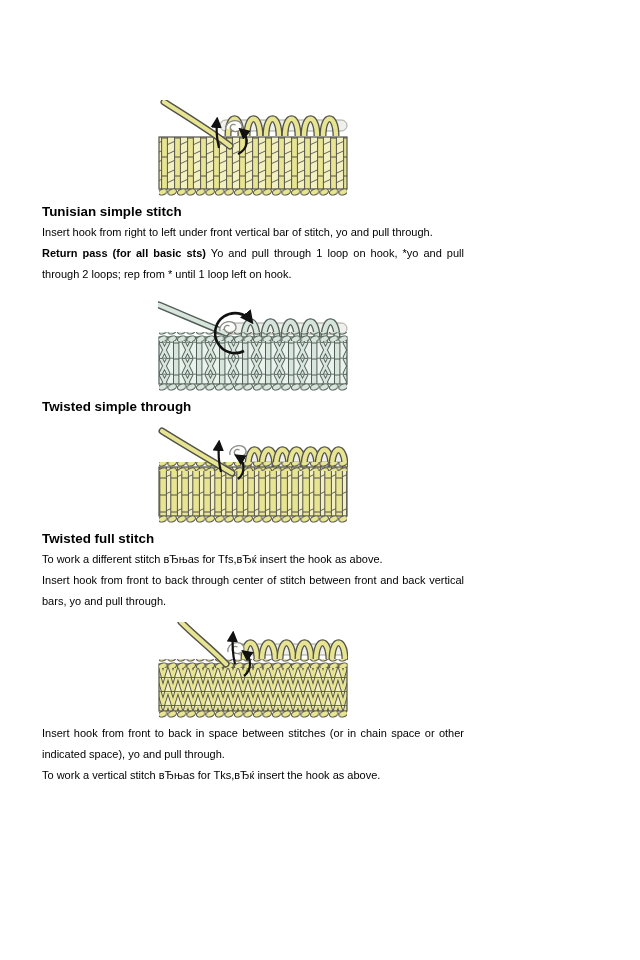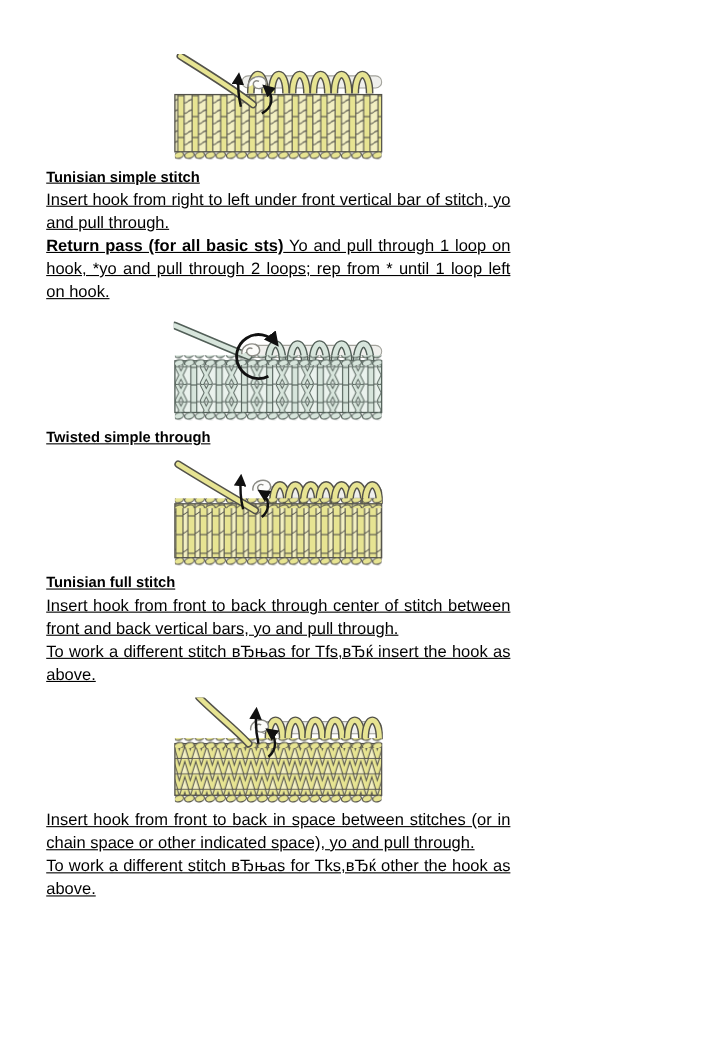--- a/index.html
+++ b/index.html
@@ -6,37 +6,36 @@
   body{
     width:640px;height:960px;
     font-family:"Liberation Sans","DejaVu Sans",sans-serif;
     color:#000;
     position:relative;
     overflow:hidden;
   }
   .page{
     box-sizing:border-box;
     width:506px;height:960px;
-    padding:49px 42px 0 42px;
-    text-decoration:underline;
+    padding:100px 42px 0 42px;
   }
   .section{margin-bottom:10px;}
   .illus{
     display:block;
     margin:0 auto 4px auto;
     width:190px;height:97px;
   }
   h3.stitch-title{
     margin:0;padding:0;
     font-size:13.4px;line-height:21px;
     font-weight:bold;
   }
   p.para{
     margin:0;padding:0;
-    font-size:15px;line-height:21px;
+    font-size:11px;line-height:21px;
     text-align:justify;
   }
   p.para b{font-weight:bold;}
   .defs-holder{position:absolute;width:0;height:0;overflow:hidden;}
 </style>
 </head>
 <body>
 
 <svg class="defs-holder" aria-hidden="true">
   <defs>
@@ -160,23 +159,23 @@
       <rect x="1" y="35" width="188" height="9" fill="url(#patChainY)"></rect>
       <rect x="1" y="88.5" width="188" height="7.5" fill="url(#patChainY)"></rect>
       <g>
         <path d="M4,4 C28,19 52,33 74,46" stroke="#53524a" stroke-width="7" fill="none" stroke-linecap="round"></path>
         <path d="M4,4 C28,19 52,33 74,46" stroke="#e7e492" stroke-width="4.2" fill="none" stroke-linecap="round"></path>
       </g>
       <use href="#curl" x="72" y="22"></use>
       <path d="M63,45 C61,37 60,27 61,16" stroke="#111111" stroke-width="2.2" fill="none" marker-end="url(#ah)"></path>
       <path d="M80,52 C88,46 87,34 79,29" stroke="#111111" stroke-width="2.2" fill="none" marker-end="url(#ah)"></path>
     </svg>
-    <h3 class="stitch-title">Tunisian full stitch</h3>
+    <h3 class="stitch-title">Twisted full stitch</h3>
+    <p class="para"><b></b><span>To work a different stitch вЂњas for Tfs,вЂќ insert the hook as above.</span></p>
     <p class="para"><b></b><span>Insert hook from front to back through center of stitch between front and back vertical bars, yo and pull through.</span></p>
-    <p class="para"><b></b><span>To work a different stitch вЂњas for Tfs,вЂќ insert the hook as above.</span></p>
   </div>
 
   <div class="section">
     <svg class="illus" viewBox="0 0 190 97">
       <rect x="78" y="22" width="111" height="11" rx="5.5" fill="#efefec" stroke="#a3a39c"></rect>
       <g>
         <use href="#loopY" x="86" y="12"></use>
           <use href="#loopY" x="104" y="12"></use>
         <use href="#loopY" x="122" y="12"></use>
           <use href="#loopY" x="140" y="12"></use>
@@ -188,16 +187,16 @@
       <rect x="1" y="88.5" width="188" height="7.5" fill="url(#patChainY)"></rect>
       <g>
         <path d="M23,0 C38,15 55,28 68,42" stroke="#53524a" stroke-width="7" fill="none" stroke-linecap="round"></path>
         <path d="M23,0 C38,15 55,28 68,42" stroke="#e7e492" stroke-width="4.2" fill="none" stroke-linecap="round"></path>
       </g>
       <use href="#curl" x="70" y="24"></use>
       <path d="M77,42 C75,34 74,24 75,12" stroke="#111111" stroke-width="2.2" fill="none" marker-end="url(#ah)"></path>
       <path d="M86,54 C94,48 94,36 86,30" stroke="#111111" stroke-width="2.2" fill="none" marker-end="url(#ah)"></path>
     </svg>
     <p class="para"><b></b><span>Insert hook from front to back in space between stitches (or in chain space or other indicated space), yo and pull through.</span></p>
-    <p class="para"><b></b><span>To work a different stitch вЂњas for Tks,вЂќ other the hook as above.</span></p>
+    <p class="para"><b></b><span>To work a vertical stitch вЂњas for Tks,вЂќ insert the hook as above.</span></p>
   </div>
 
 </div>
 
 </body></html>

